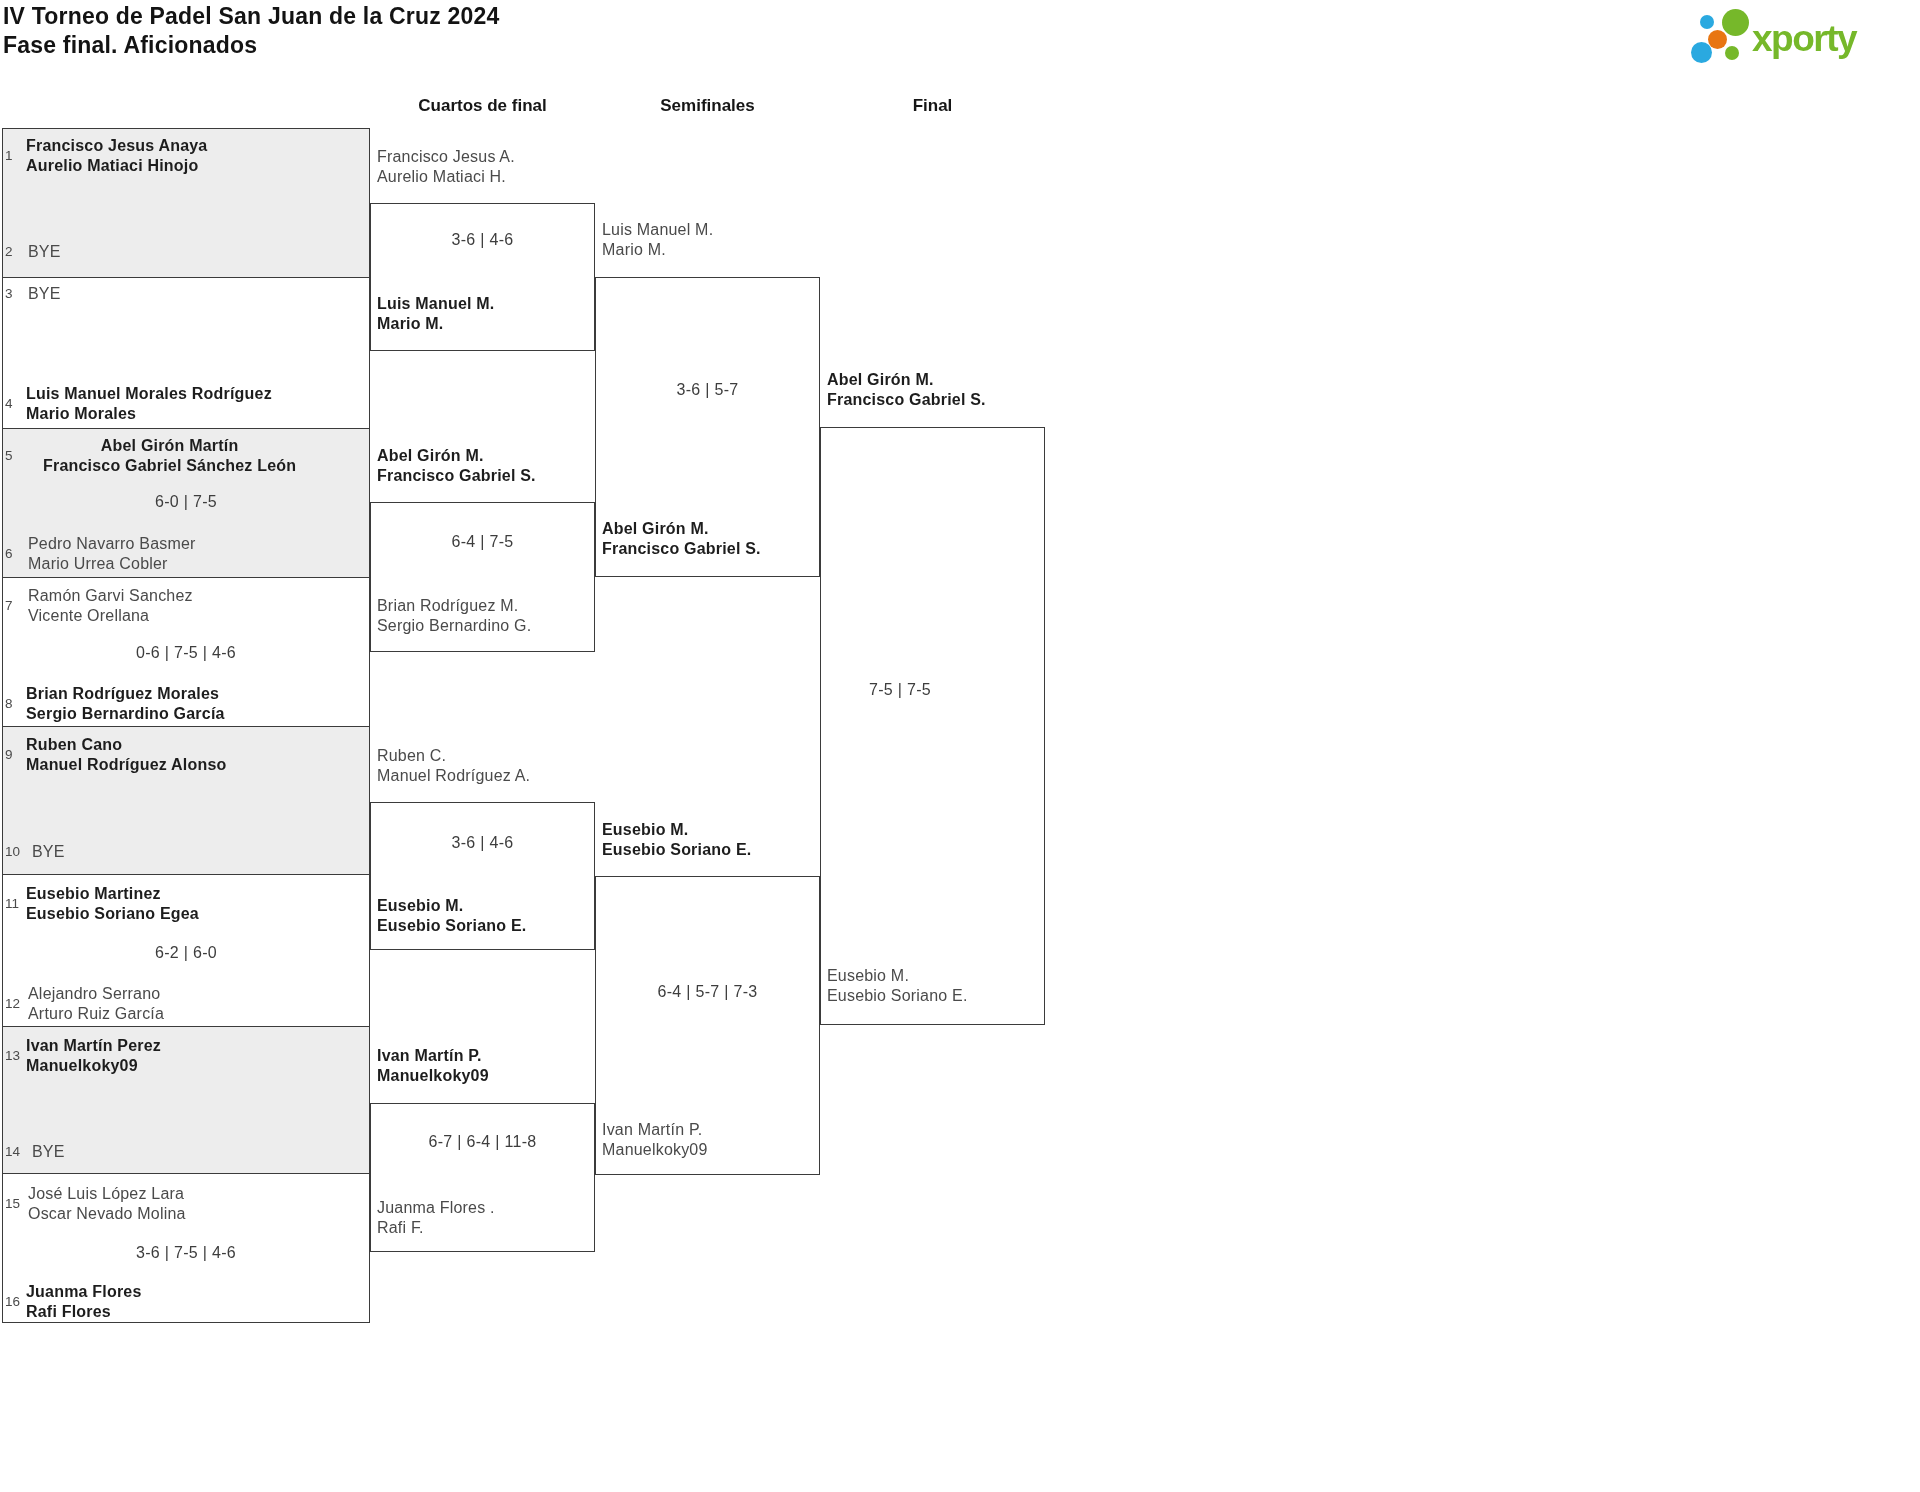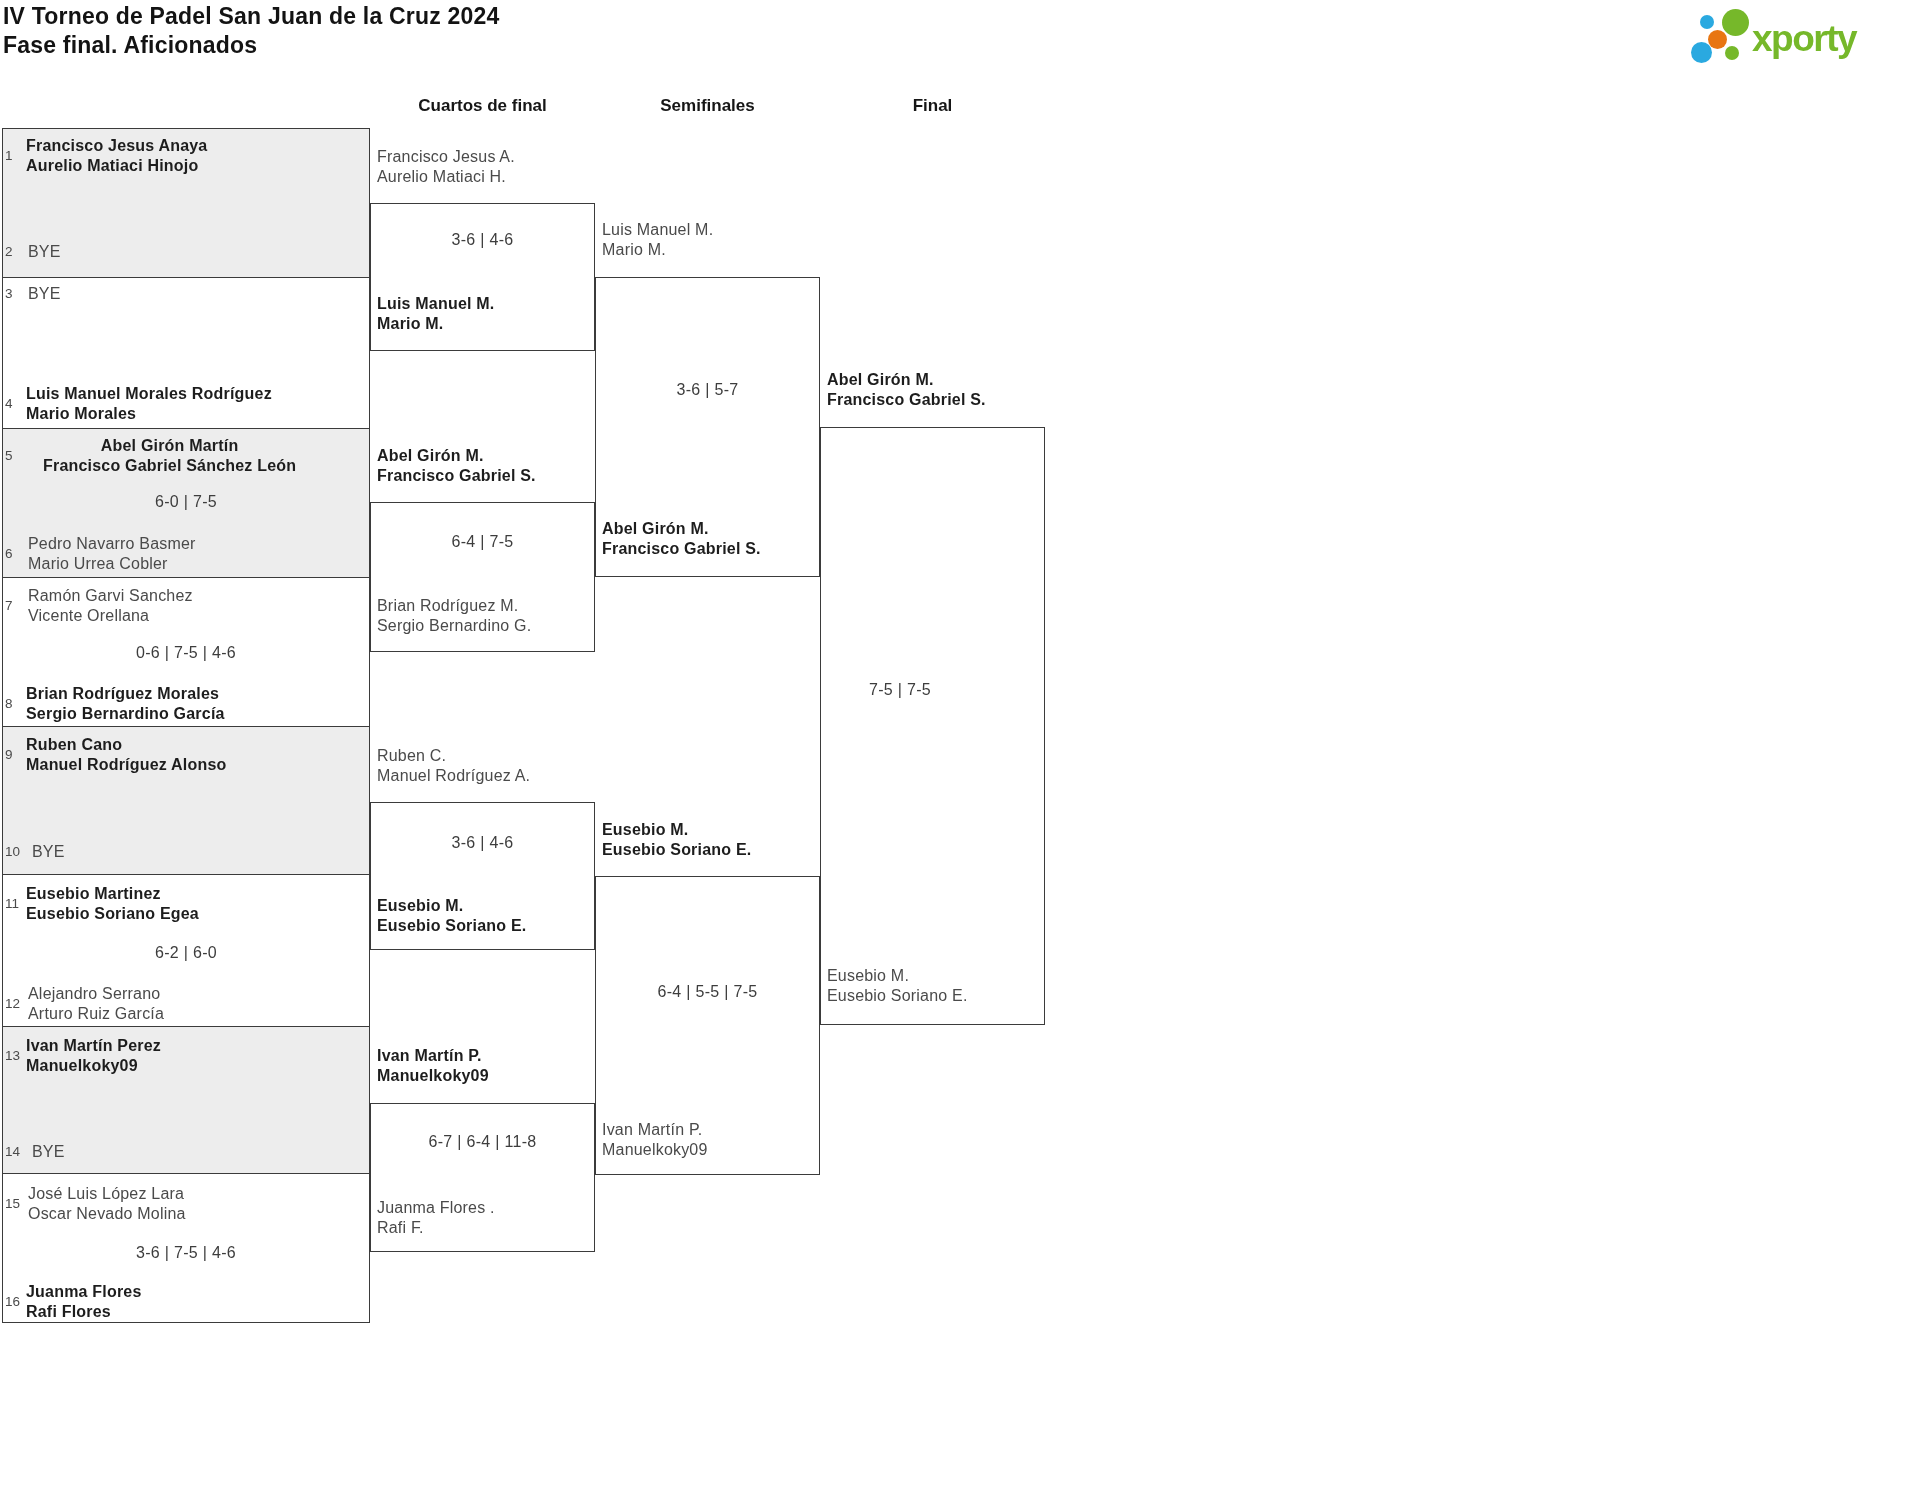--- a/index.html
+++ b/index.html
@@ -202,21 +202,21 @@
   <div class="score" style="left:595px;top:380px;width:225px;">3-6 | 5-7</div>
   <div class="team w" style="left:602px;top:519px;">
     <div>Abel Girón M.</div>
     <div>Francisco Gabriel S.</div>
   </div>
 
   <div class="team w" style="left:602px;top:820px;">
     <div>Eusebio M.</div>
     <div>Eusebio Soriano E.</div>
   </div>
-  <div class="score" style="left:595px;top:982px;width:225px;">6-4 | 5-5 | 7-5</div>
+  <div class="score" style="left:595px;top:982px;width:225px;">6-4 | 5-7 | 7-3</div>
   <div class="team" style="left:602px;top:1120px;">
     <div>Ivan Martín P.</div>
     <div>Manuelkoky09</div>
   </div>
 
   <div class="team w" style="left:827px;top:370px;">
     <div>Abel Girón M.</div>
     <div>Francisco Gabriel S.</div>
   </div>
   <div class="score" style="left:773px;top:680px;width:254px;">7-5 | 7-5</div>

